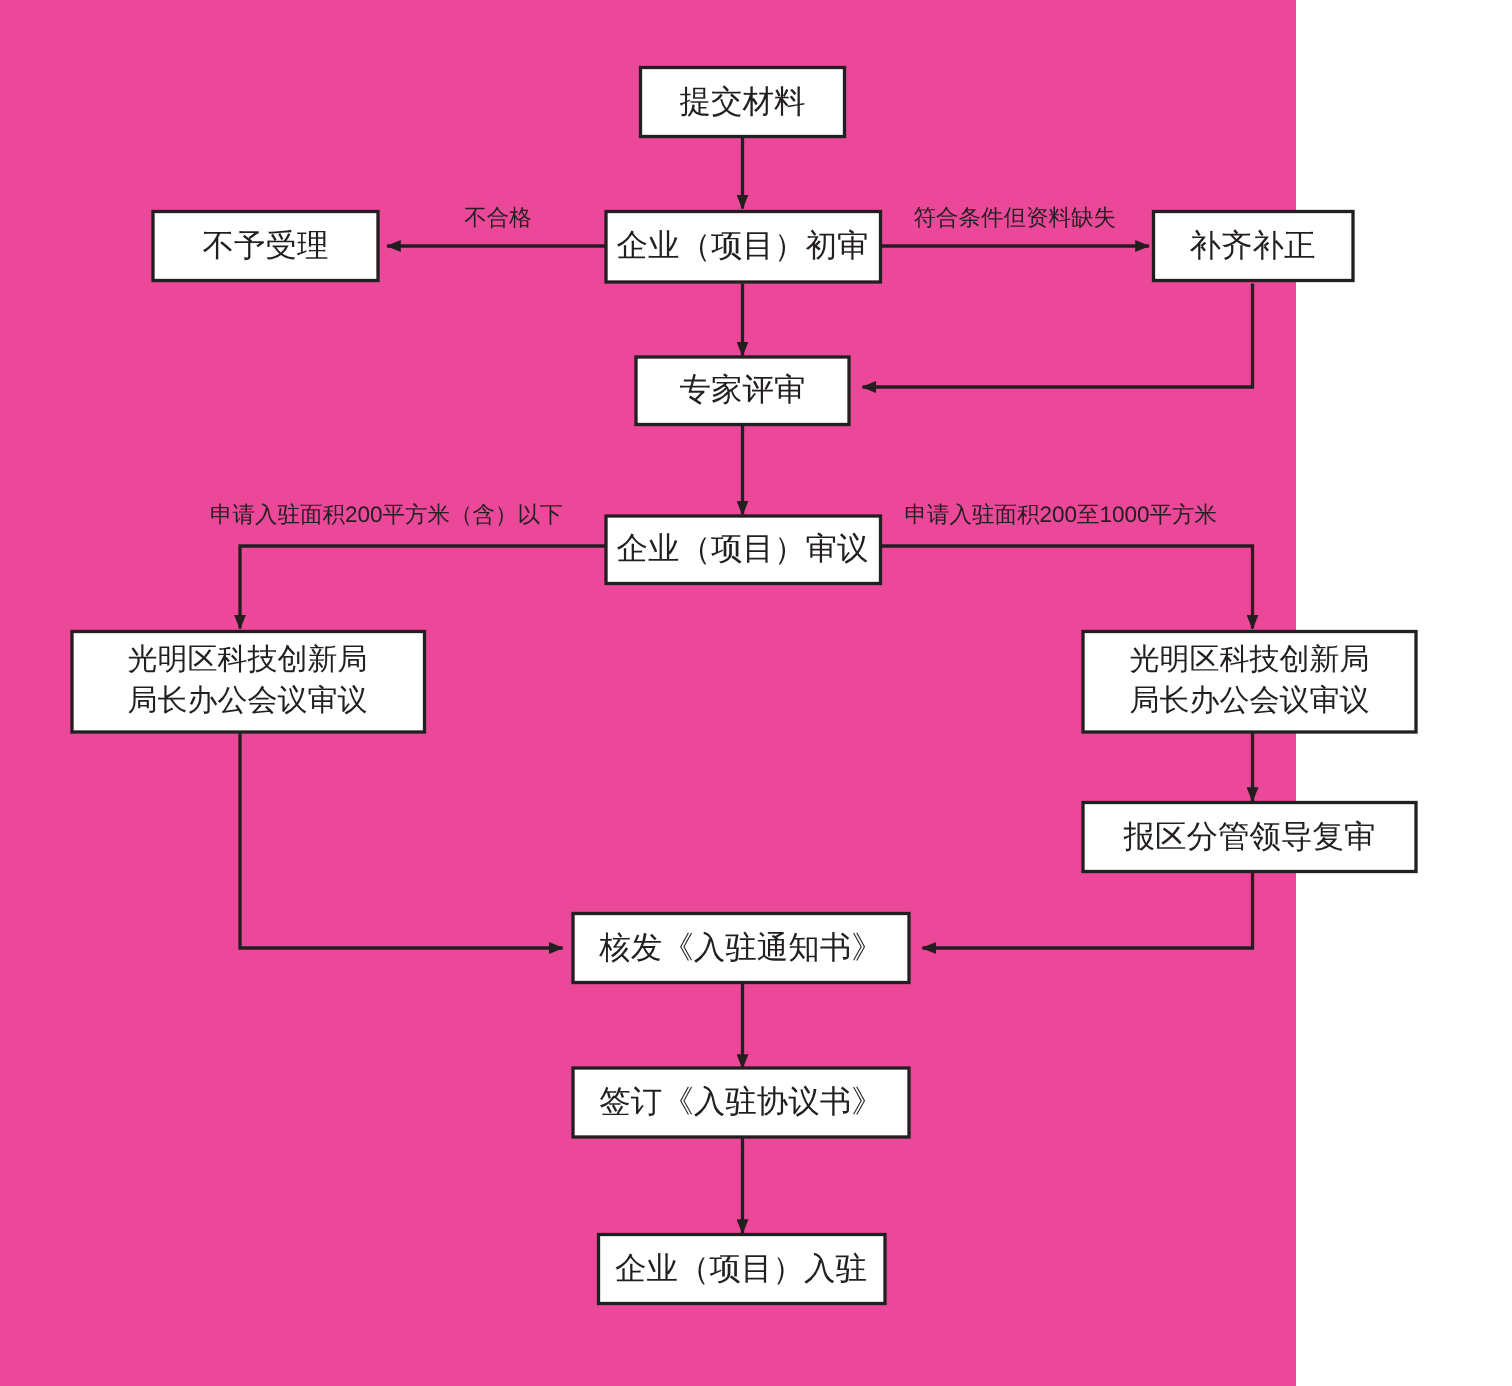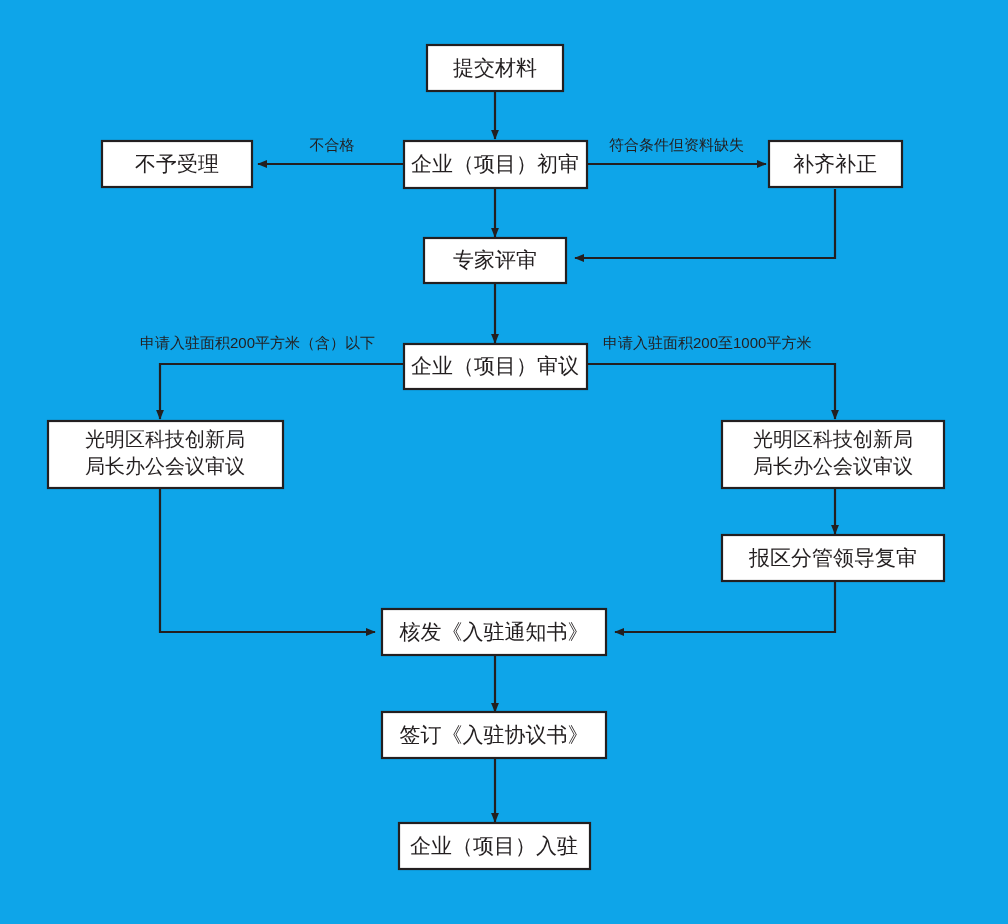--- a/index.html
+++ b/index.html
@@ -8,23 +8,23 @@
     background: #ffffff;
   }
   body {
     width: 1008px;
     height: 924px;
     font-family: "Liberation Sans", "DejaVu Sans", sans-serif;
     overflow: hidden;
   }
   #flowchart-root {
     position: relative;
-    width: 1008px;
+    width: 864px;
     height: 924px;
-    background: #0ea5e9;
+    background: #ec4899;
   }
   svg.fc-canvas {
     position: absolute;
     left: 0;
     top: 0;
     width: 1008px;
     height: 924px;
   }
   .node-rect {
     fill: #ffffff;

